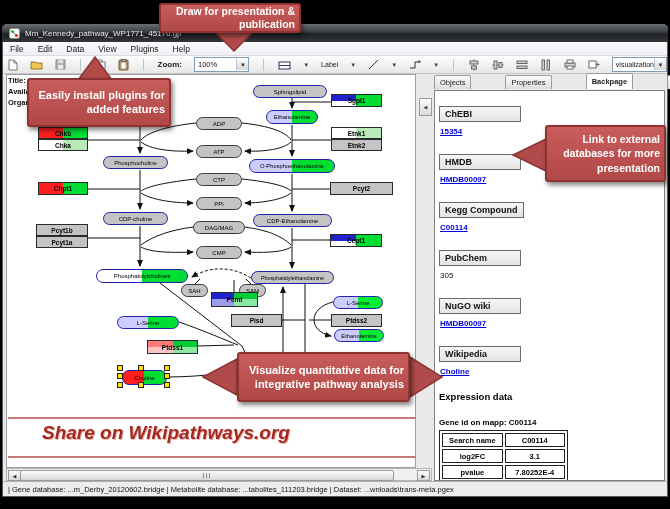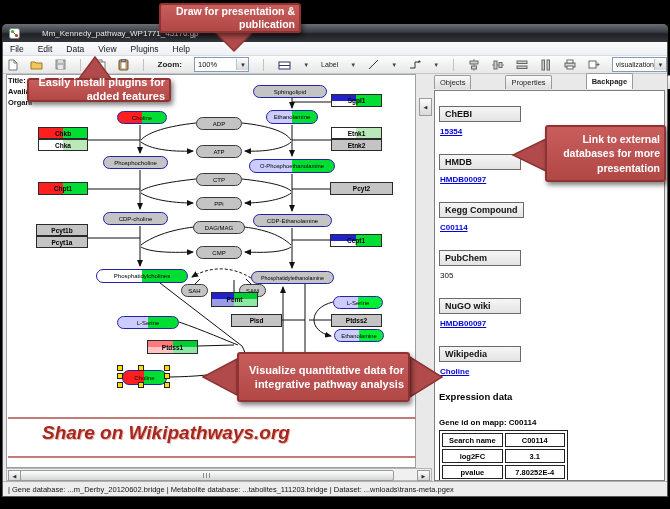--- a/index.html
+++ b/index.html
@@ -1,21 +1,21 @@
 <!DOCTYPE html>
 <html><head>
 <meta charset="utf-8">
 <style>
   html,body{margin:0;padding:0;background:#000;}
   body{font-family:"Liberation Sans",sans-serif;}
   .shot{position:relative;width:670px;height:509px;background:#000;border-radius:9px;overflow:hidden;}
   .abs{position:absolute;box-sizing:border-box;}
   
   .appbg{left:2px;top:24px;width:666px;height:473px;background:#e9e9e9;border:1px solid #55585e;border-radius:5px 5px 0 0;}
-  .titlebar{left:2px;top:24px;width:666px;height:18px;background:linear-gradient(180deg,#6a6e75,#3a3d42 45%,#1f2125 55%,#33363b);border-radius:5px 5px 0 0;display:flex;align-items:center;gap:22px;padding-left:7px;color:#e8e8e8;font-size:8px;}
+  .titlebar{left:2px;top:24px;width:666px;height:18px;background:linear-gradient(180deg,#6a6e75,#3a3d42 45%,#1f2125 55%,#33363b);border-radius:5px 5px 0 0;display:flex;align-items:center;gap:5px;padding-left:7px;color:#e8e8e8;font-size:8px;}
   .menubar{left:3px;top:42px;width:664px;height:14px;background:linear-gradient(#fbfbfd,#eef0f4);display:flex;align-items:center;font-size:8.5px;color:#151515;border-bottom:1px solid #dcdcdc;}
   .menubar span{padding:0 7px;}
   .toolbar{left:3px;top:56px;width:664px;height:18px;background:linear-gradient(#fdfdfd,#e7e7e7);border-bottom:1px solid #c6c6c6;display:flex;align-items:center;gap:12px;padding-left:5px;font-size:8px;color:#222;}
   .tsep{width:1px;height:12px;background:#c2c2c2;margin:0 2px;}
   .ticon{width:13px;height:13px;display:flex;align-items:center;justify-content:center;}
   .combo{height:13px;background:#fff;border:1px solid #7f9db9;display:flex;align-items:center;justify-content:space-between;font-size:7.5px;padding-left:3px;color:#111;}
   .combo .arr{width:11px;height:11px;background:linear-gradient(#fafafa,#d8d8d8);border-left:1px solid #b0c4d8;display:flex;align-items:center;justify-content:center;font-size:6px;color:#333;}
   .caret{font-size:6px;color:#444;}
   
   .canvas{left:6px;top:74px;width:410px;height:394px;background:#fff;border:1px solid #9aa0a6;z-index:1;}
@@ -358,21 +358,21 @@
   </div>
 
   <svg class="abs" style="left:205px;top:31px;z-index:8;" width="58" height="22">
       <polygon points="9,0 49,0 29,20" fill="#b14b4b" stroke="#8c3432" stroke-width="1.5"></polygon>
     </svg>
   <div class="abs callout" style="left:159px;top:3px;width:142px;height:30px;font-size:10.5px;line-height:1.2;">Draw for presentation &amp; publication</div>
 
   <svg class="abs" style="left:74px;top:55px;z-index:8;" width="44" height="26">
       <polygon points="4,25 38,25 21,2" fill="#b14b4b" stroke="#8c3432" stroke-width="1.5"></polygon>
     </svg>
-  <div class="abs callout" style="left:27px;top:78px;width:144px;height:24px;font-size:11px;line-height:1.25;">Easily install plugins for added features</div>
+  <div class="abs callout" style="left:27px;top:78px;width:144px;height:49px;font-size:11px;line-height:1.25;">Easily install plugins for added features</div>
 
   <svg class="abs" style="left:510px;top:137px;z-index:8;" width="40" height="36">
       <polygon points="36,2 36,34 3,18" fill="#b14b4b" stroke="#8c3432" stroke-width="1.5"></polygon>
     </svg>
   <div class="abs callout" style="left:545px;top:125px;width:121px;height:57px;font-size:10.5px;line-height:1.35;">Link to external databases for more presentation</div>
 
   <svg class="abs" style="left:200px;top:357px;z-index:8;" width="40" height="40">
       <polygon points="37,2 37,38 3,20" fill="#b14b4b" stroke="#8c3432" stroke-width="1.5"></polygon>
     </svg>
   <svg class="abs" style="left:408px;top:355px;z-index:8;" width="38" height="44">

